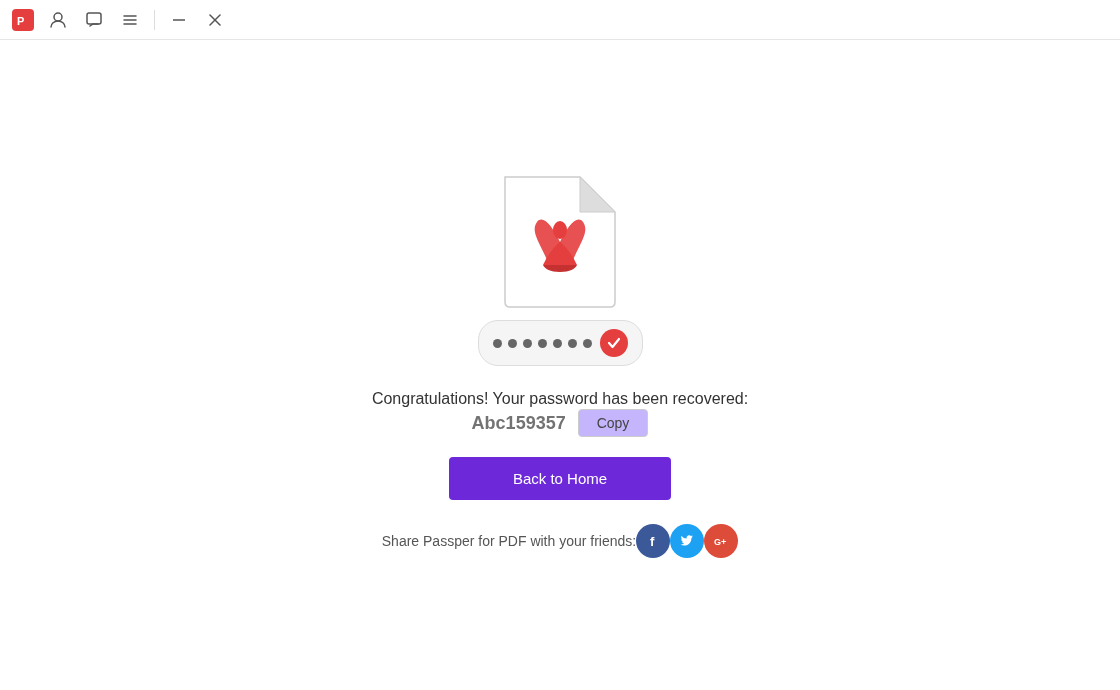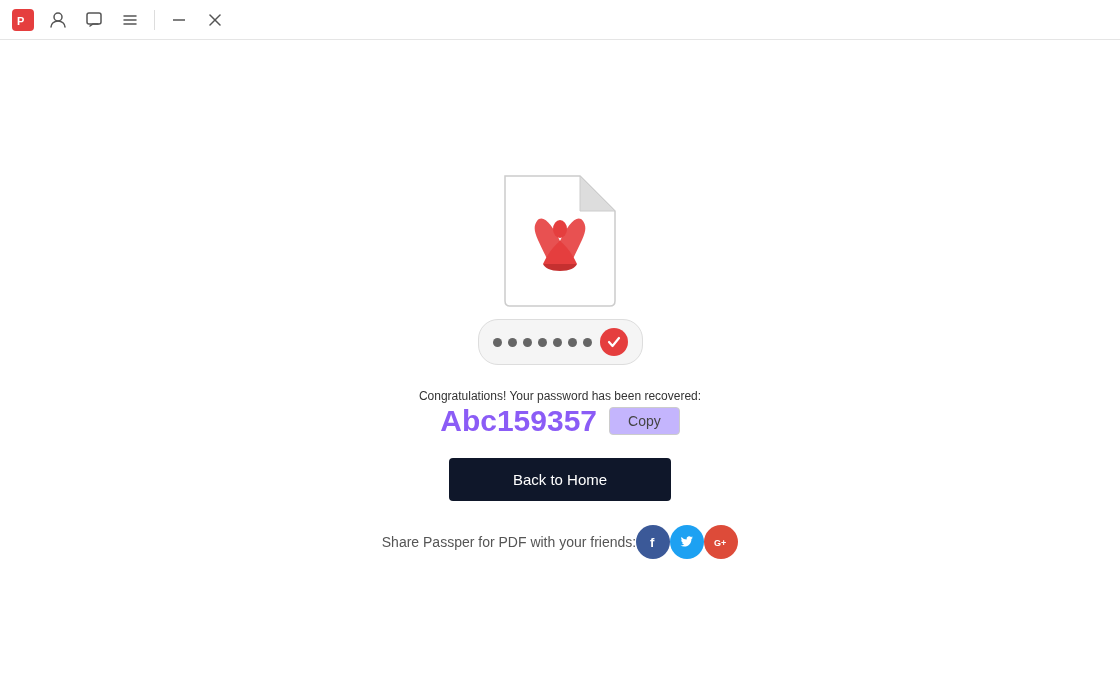--- a/index.html
+++ b/index.html
@@ -121,50 +121,50 @@
       display: flex;
       align-items: center;
       justify-content: center;
       color: #fff;
       font-size: 15px;
       flex-shrink: 0;
     }
 
     
     .congrats-text {
-      font-size: 12px;
+      font-size: 16px;
       color: #333;
       margin-bottom: 1px;
     }
 
     
     .password-row {
       display: flex;
       align-items: center;
       gap: 12px;
       margin-bottom: 20px;
     }
     .recovered-password {
-      font-size: 30px;
+      font-size: 18px;
       font-weight: 600;
-      color: #8b5cf6;
+      color: #737373;
     }
     .copy-btn {
       border: 1.5px solid #ccc;
       background: #c4b5fd;
       border-radius: 4px;
       padding: 5px 18px;
       font-size: 14px;
       color: #444;
       cursor: pointer;
     }
 
     
     .back-home-btn {
-      background: #0f172a;
+      background: #6d28d9;
       color: #fff;
       border: none;
       border-radius: 4px;
       padding: 13px 64px;
       font-size: 15px;
       cursor: pointer;
       margin-bottom: 24px;
       font-weight: 500;
     }
 

